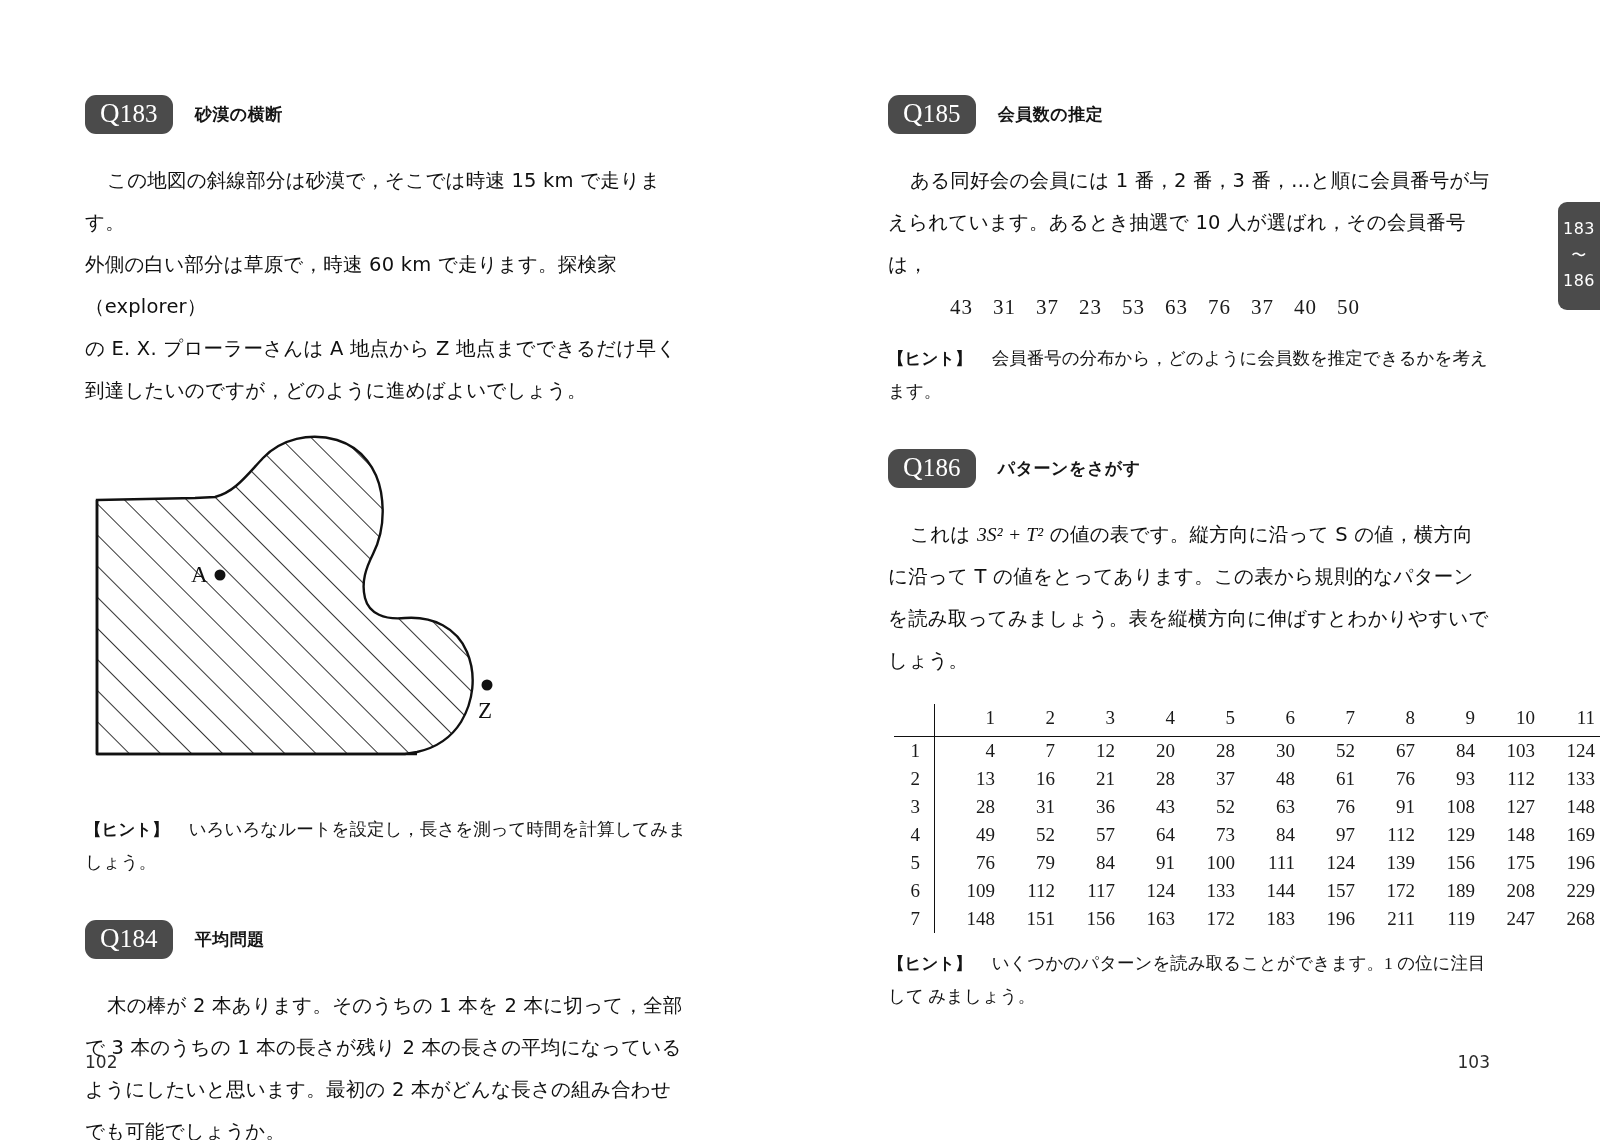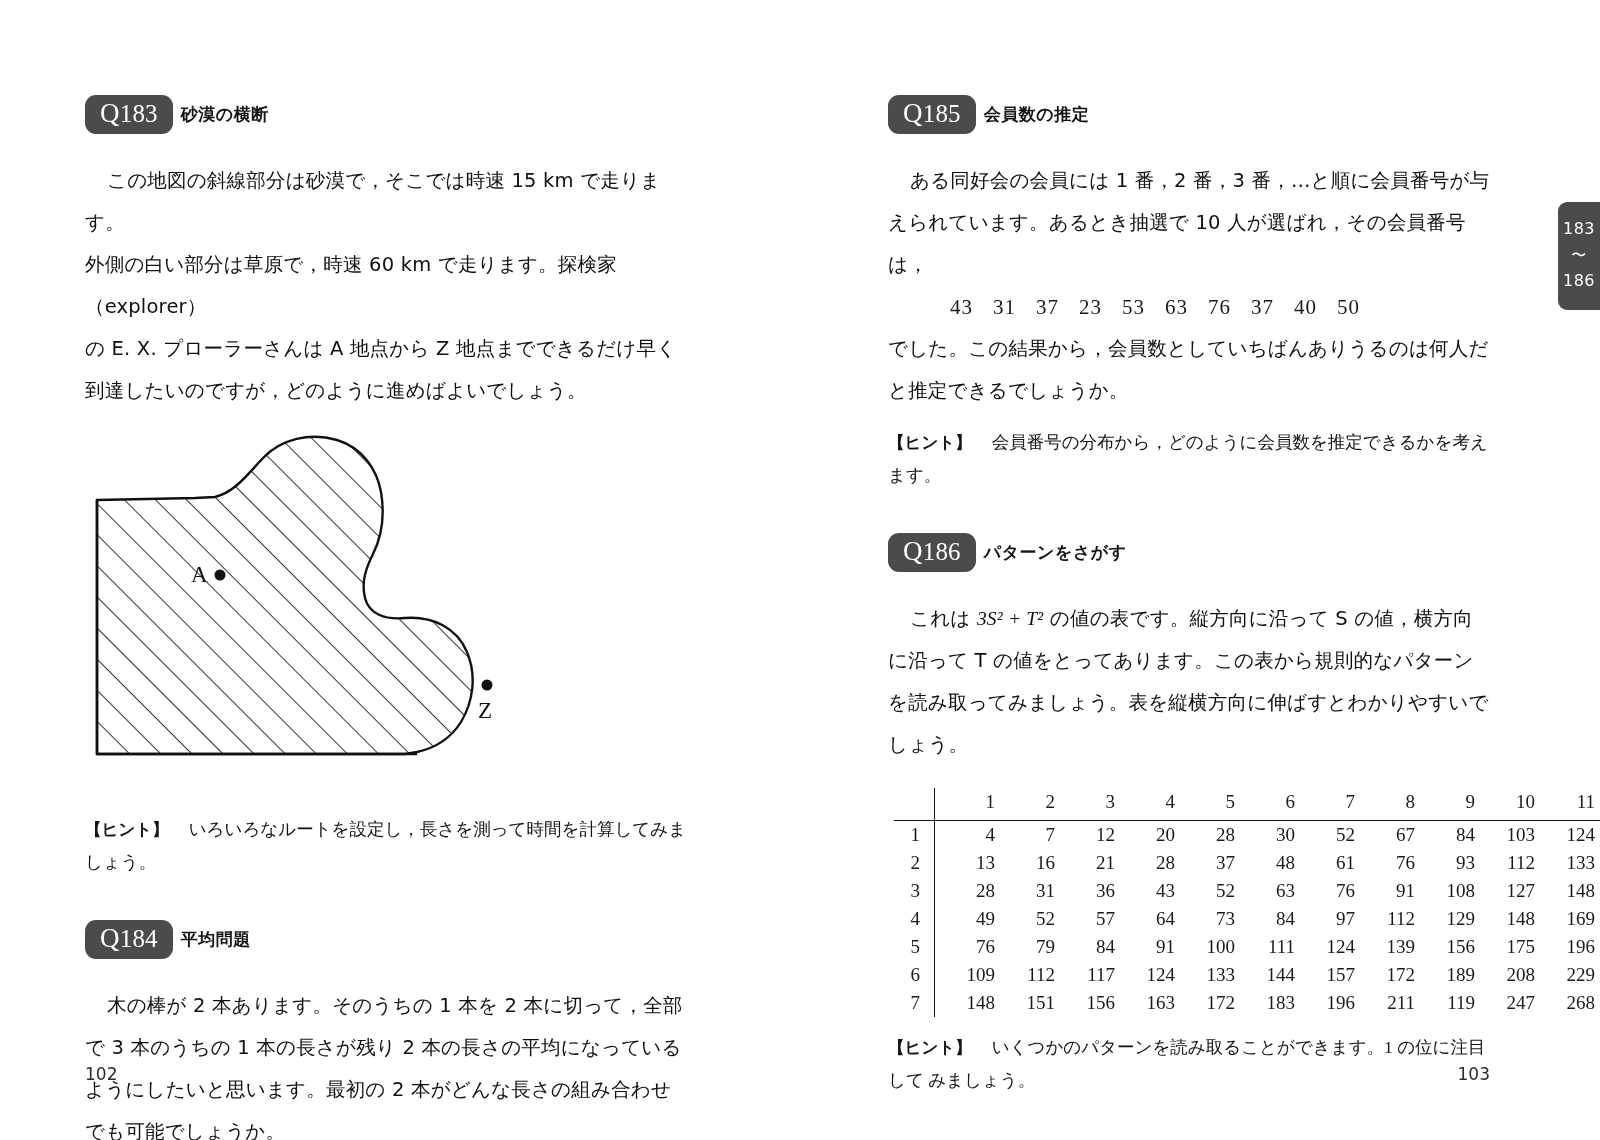--- a/index.html
+++ b/index.html
@@ -26,21 +26,21 @@
     height: 1140px;
     box-sizing: border-box;
   }
   .page-left  { padding: 95px 100px 0 85px; }
   .page-right { padding: 95px 110px 0 88px; }
 
   
   .qhead {
     display: flex;
     align-items: center;
-    gap: 8px;
+    gap: 22px;
     margin-bottom: 26px;
   }
   .qbadge {
     background: #4b4b4b;
     color: #ffffff;
     border-radius: 11px;
     padding: 5px 15px 7px 15px;
     font-family: "Liberation Serif", "DejaVu Serif", serif;
     font-size: 27px;
     line-height: 1;
@@ -121,21 +121,21 @@
     padding-right: 14px;
     border-right: 1.2px solid #111;
     min-width: 26px;
   }
   .pattern-table thead .corner { border-right: 1.2px solid #111; }
   .pattern-table thead tr { border-bottom: 1.2px solid #111; }
 
   
   .pagenum {
     position: absolute;
-    bottom: 56px;
+    bottom: 68px;
     font-family: "DejaVu Sans", "Liberation Sans", sans-serif;
     font-size: 17px;
     color: #2b2b2b;
   }
   .pagenum-left  { left: 85px; }
   .pagenum-right { right: 110px; }
 
   
   .side-tab {
     position: absolute;
@@ -258,24 +258,20 @@
       <div class="qtitle">会員数の推定</div>
     </div>
 
     <p class="para">
       <span class="indent"></span><span>ある同好会の会員には 1 番，2 番，3 番，…と順に会員番号が与</span><br>
       <span>えられています。あるとき抽選で 10 人が選ばれ，その会員番号は，</span>
     </p>
 
     <p class="numbers-line"><span>43</span><span>31</span><span>37</span><span>23</span><span>53</span><span>63</span><span>76</span><span>37</span><span>40</span><span>50</span></p>
 
-    <p class="para">
-      <span>でした。この結果から，会員数としていちばんありうるのは何人だ</span><br>
-      <span>と推定できるでしょうか。</span>
-    </p>
 
     <div class="hint">
       <span class="hint-label">【ヒント】</span><span>会員番号の分布から，どのように会員数を推定できるかを考えます。</span>
     </div>
 
     <div class="qhead sp-lg">
       <div class="qbadge">
         <span>Q</span><span class="qnum">186</span>
       </div>
       <div class="qtitle">パターンをさがす</div>

